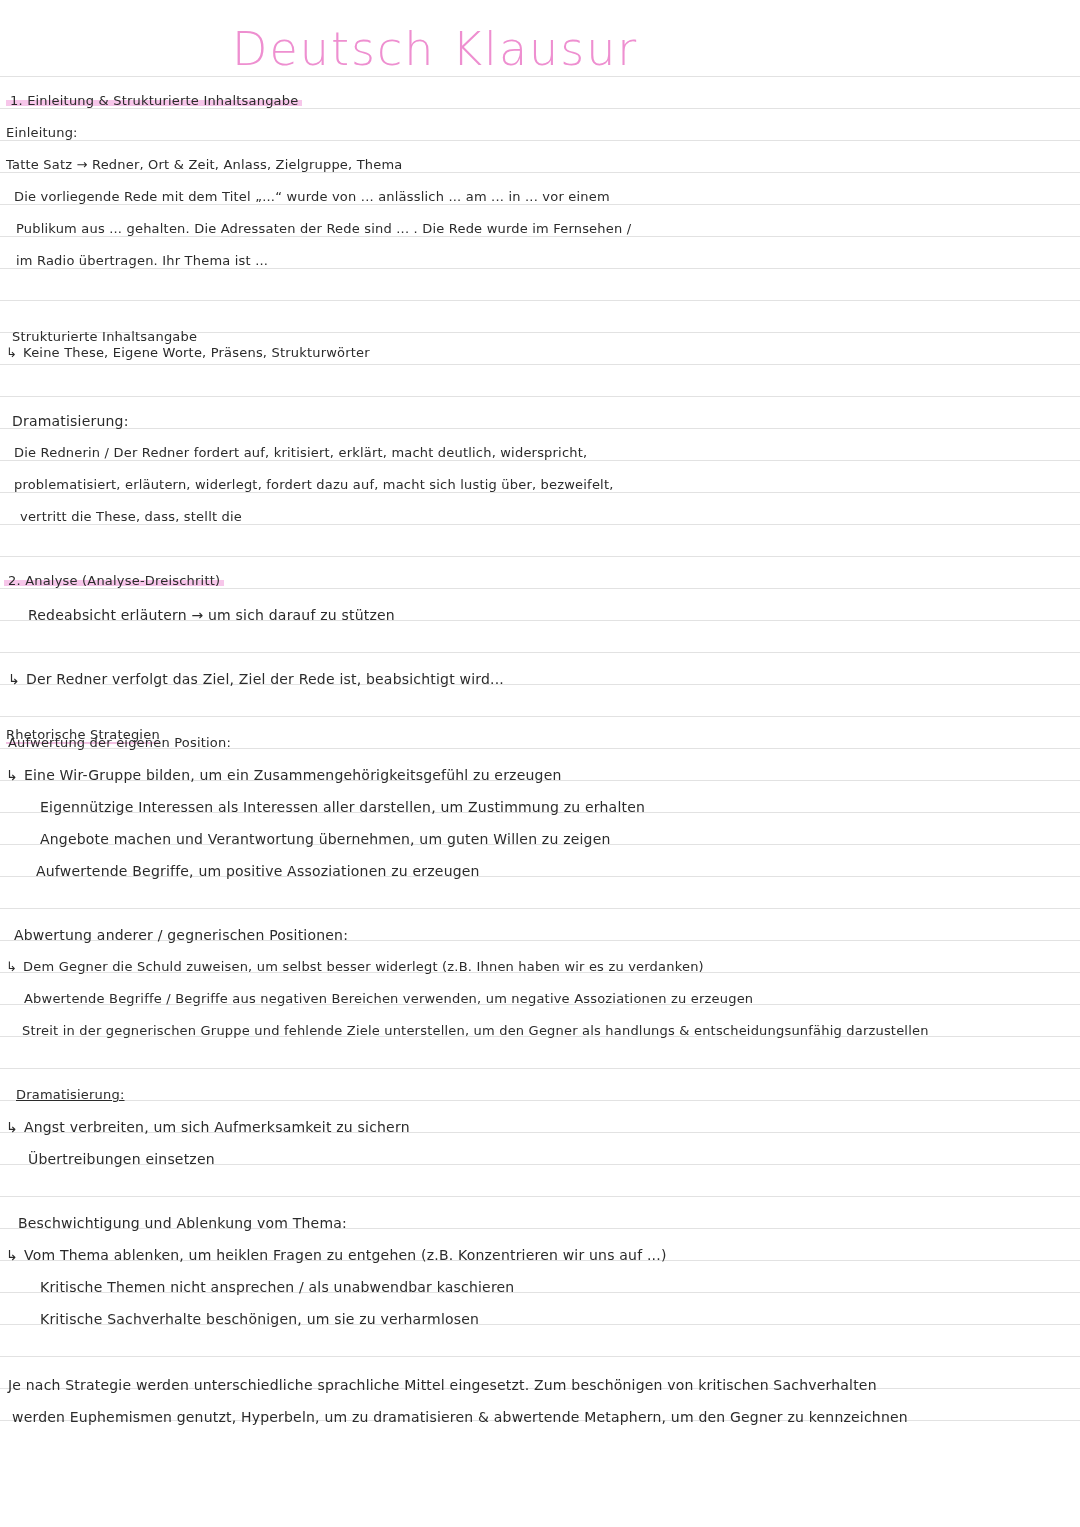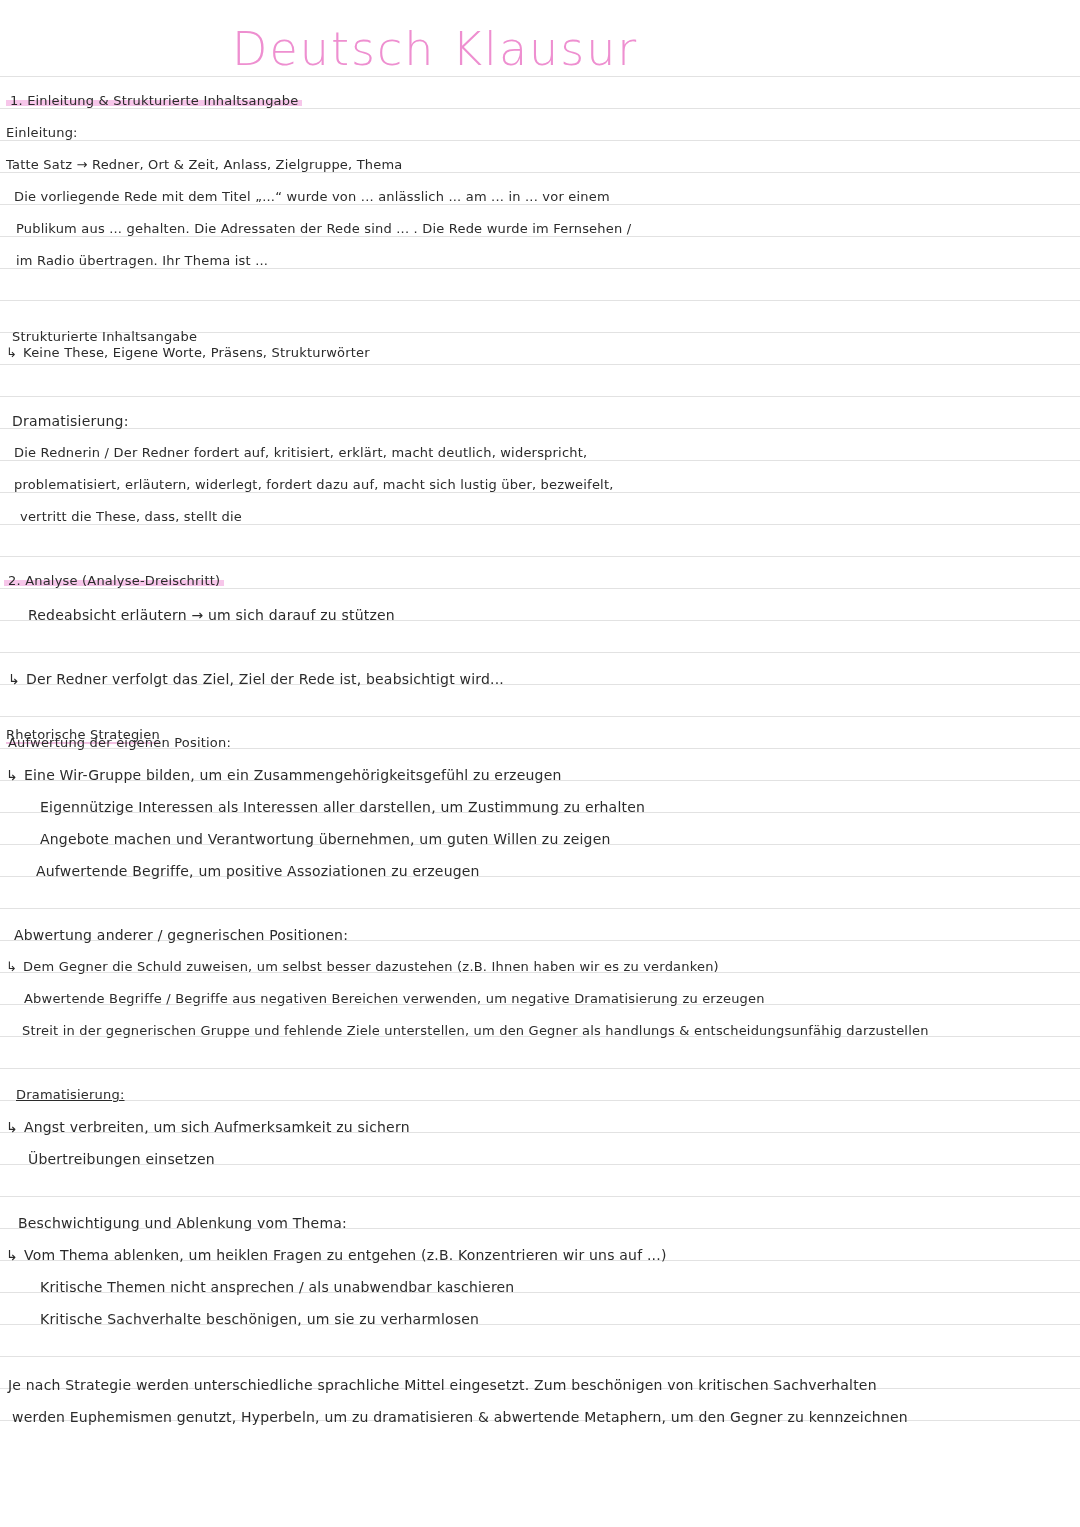--- a/index.html
+++ b/index.html
@@ -102,23 +102,23 @@
 <div class="line" style="left:8px; top:732px;">Aufwertung der eigenen Position:</div>
 <div class="line small" style="left:6px; top:764px;">
   <span class="arrow">↳</span><span>Eine Wir-Gruppe bilden, um ein Zusammengehörigkeitsgefühl zu erzeugen</span>
 </div>
 <div class="line small" style="left:40px; top:796px;">Eigennützige Interessen als Interessen aller darstellen, um Zustimmung zu erhalten</div>
 <div class="line small" style="left:40px; top:828px;">Angebote machen und Verantwortung übernehmen, um guten Willen zu zeigen</div>
 <div class="line small" style="left:36px; top:860px;">Aufwertende Begriffe, um positive Assoziationen zu erzeugen</div>
 
 <div class="line small" style="left:14px; top:924px;text-align:center;">Abwertung anderer / gegnerischen Positionen:</div>
 <div class="line xs" style="left:6px; top:956px;">
-  <span class="arrow">↳</span><span>Dem Gegner die Schuld zuweisen, um selbst besser dazustehen (z.B. Ihnen haben wir es zu verdanken)</span>
+  <span class="arrow">↳</span><span>Dem Gegner die Schuld zuweisen, um selbst besser widerlegt (z.B. Ihnen haben wir es zu verdanken)</span>
 </div>
-<div class="line xs" style="left:24px; top:988px;">Abwertende Begriffe / Begriffe aus negativen Bereichen verwenden, um negative Dramatisierung zu erzeugen</div>
+<div class="line xs" style="left:24px; top:988px;">Abwertende Begriffe / Begriffe aus negativen Bereichen verwenden, um negative Assoziationen zu erzeugen</div>
 <div class="line xs" style="left:22px; top:1020px;">Streit in der gegnerischen Gruppe und fehlende Ziele unterstellen, um den Gegner als handlungs &amp; entscheidungsunfähig darzustellen</div>
 
 <div class="line" style="left:16px; top:1084px;text-decoration:underline;">Dramatisierung:</div>
 <div class="line small" style="left:6px; top:1116px;">
   <span class="arrow">↳</span><span>Angst verbreiten, um sich Aufmerksamkeit zu sichern</span>
 </div>
 <div class="line small" style="left:28px; top:1148px;">Übertreibungen einsetzen</div>
 
 <div class="line small" style="left:18px; top:1212px;text-align:right;">Beschwichtigung und Ablenkung vom Thema:</div>
 <div class="line small" style="left:6px; top:1244px;">

